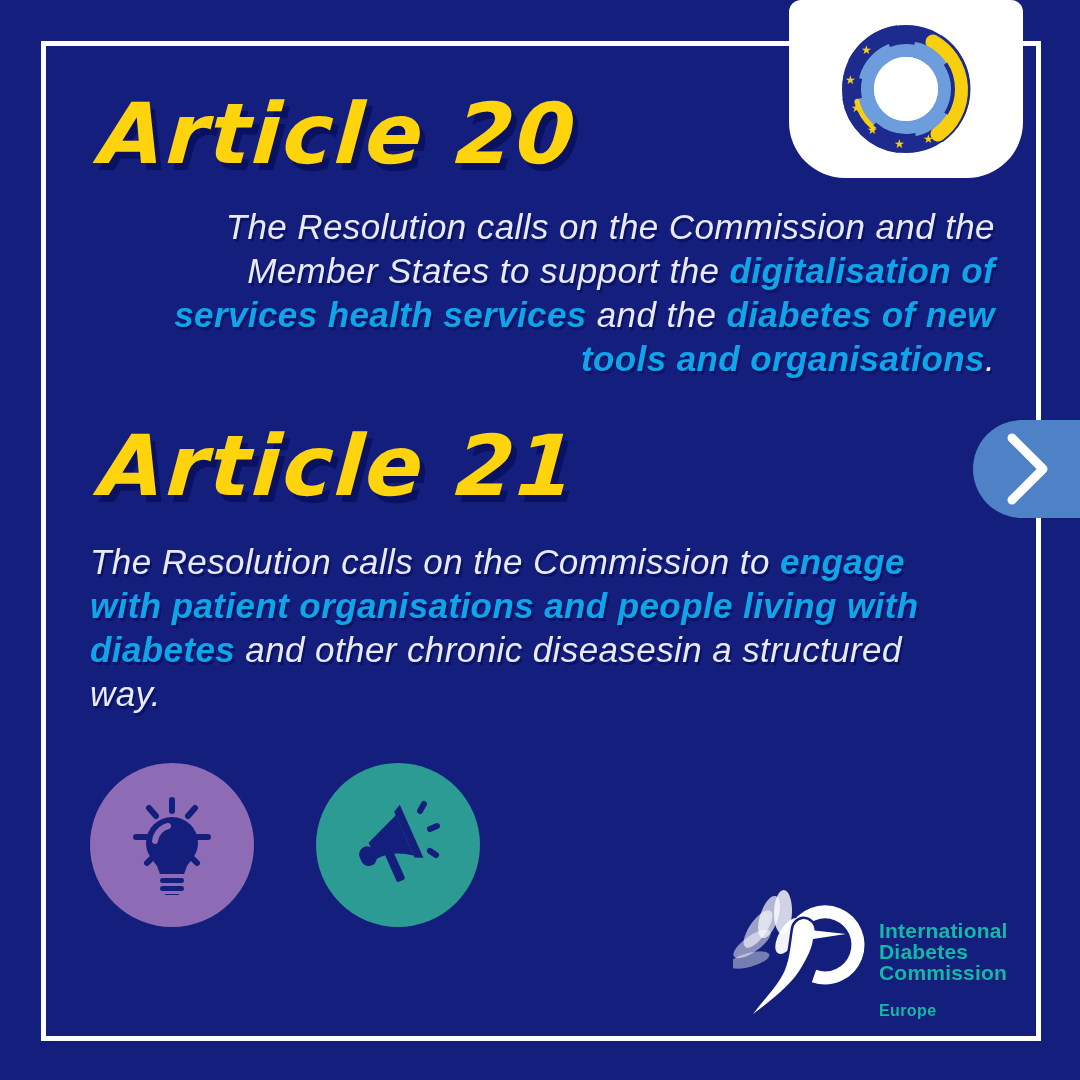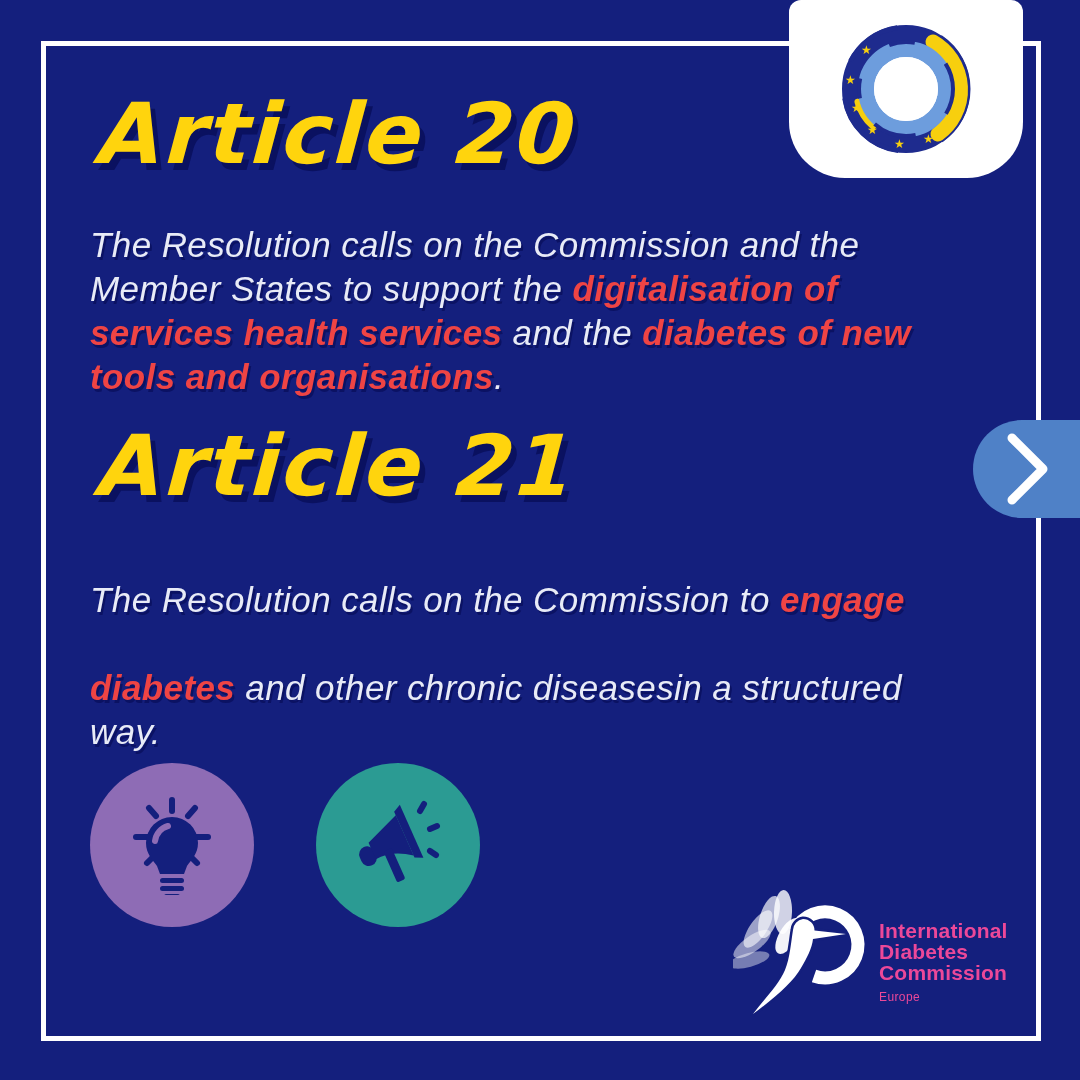--- a/index.html
+++ b/index.html
@@ -24,41 +24,41 @@
     font-size:84px;line-height:1;letter-spacing:2px;color:#ffd40d;
     text-shadow:6px 7px 0 #0a1160;transform:skewX(-4deg);z-index:2;white-space:nowrap;
   }
   .h20{top:92px;} .h21{top:424px;}
   
   .para{
     position:absolute;left:90px;width:905px;margin:0;
     font-style:italic;font-size:35px;line-height:44px;letter-spacing:.4px;
     color:#e8ebf7;text-shadow:2px 3px 0 rgba(10,17,96,.9);z-index:2;
   }
-  .p20{top:223px;} .p21{top:578px;}
-  .para .em{color:#ef4444;font-weight:700;}
+  .p20{top:205px;text-align:right;} .p21{top:540px;}
+  .para .em{color:#0ea5e9;font-weight:700;}
   
   .next-pill{
     position:absolute;left:973px;top:420px;width:107px;height:98px;
     background:#4f81c7;border-radius:49px 0 0 49px;z-index:4;cursor:pointer;
   }
   .next-pill svg{position:absolute;left:0;top:0;}
   
   .icon-circle{position:absolute;top:763px;width:164px;height:164px;border-radius:50%;z-index:2;}
   .badge-bulb{left:90px;background:#8e6cb5;}
   .badge-mega{left:316px;background:#2b9b93;}
   .icon-circle svg{position:absolute;left:32px;top:32px;}
   
   .footer-logo{position:absolute;left:733px;top:890px;display:flex;z-index:2;}
-  .footer-text{margin-left:-4px;padding-top:30px;color:#ec4899;}
+  .footer-text{margin-left:-4px;padding-top:30px;color:#14b8a6;}
   .footer-line{
     font-family:"Liberation Sans",sans-serif;font-weight:700;
     font-size:21px;line-height:21px;letter-spacing:.2px;
   }
-  .footer-sub{font-size:12px;font-weight:400;margin-top:7px;letter-spacing:.4px;}
+  .footer-sub{font-size:16px;font-weight:700;margin-top:19px;letter-spacing:.4px;}
 </style>
 </head>
 <body>
 
 <div class="poster">
 
   <div class="frame"></div>
 
   <div class="logo-tab">
     <svg width="150" height="150" viewBox="0 0 150 150">
@@ -77,21 +77,21 @@
           <text x="63" y="134">★</text>
           <text x="92" y="129">★</text>
       </g>
     </svg>
   </div>
 
   <h1 class="heading h20">Article 20</h1>
   <p class="para p20"><span>The Resolution calls on the Commission and the</span><br><span>Member States to support the </span><span class="em">digitalisation of</span><br><span class="em">services health services</span><span> and the </span><span class="em">diabetes of new</span><br><span class="em">tools and organisations</span><span>.</span></p>
 
   <h1 class="heading h21">Article 21</h1>
-  <p class="para p21"><span>The Resolution calls on the Commission to </span><span class="em">engage</span><br><br><span class="em">diabetes</span><span> and other chronic diseasesin a structured</span><br><span>way.</span></p>
+  <p class="para p21"><span>The Resolution calls on the Commission to </span><span class="em">engage</span><br><span class="em">with patient organisations and people living with</span><br><span class="em">diabetes</span><span> and other chronic diseasesin a structured</span><br><span>way.</span></p>
 
   <div class="next-pill">
     <svg width="107" height="98" viewBox="0 0 107 98">
       <polyline points="39,18 70,49 39,80" fill="none" stroke="#ffffff" stroke-width="9" stroke-linecap="round" stroke-linejoin="round"></polyline>
     </svg>
   </div>
 
   <div class="icon-circle badge-bulb">
     <svg width="100" height="100" viewBox="0 0 100 100">
       <g stroke="#141f7d" stroke-width="6" stroke-linecap="round">

